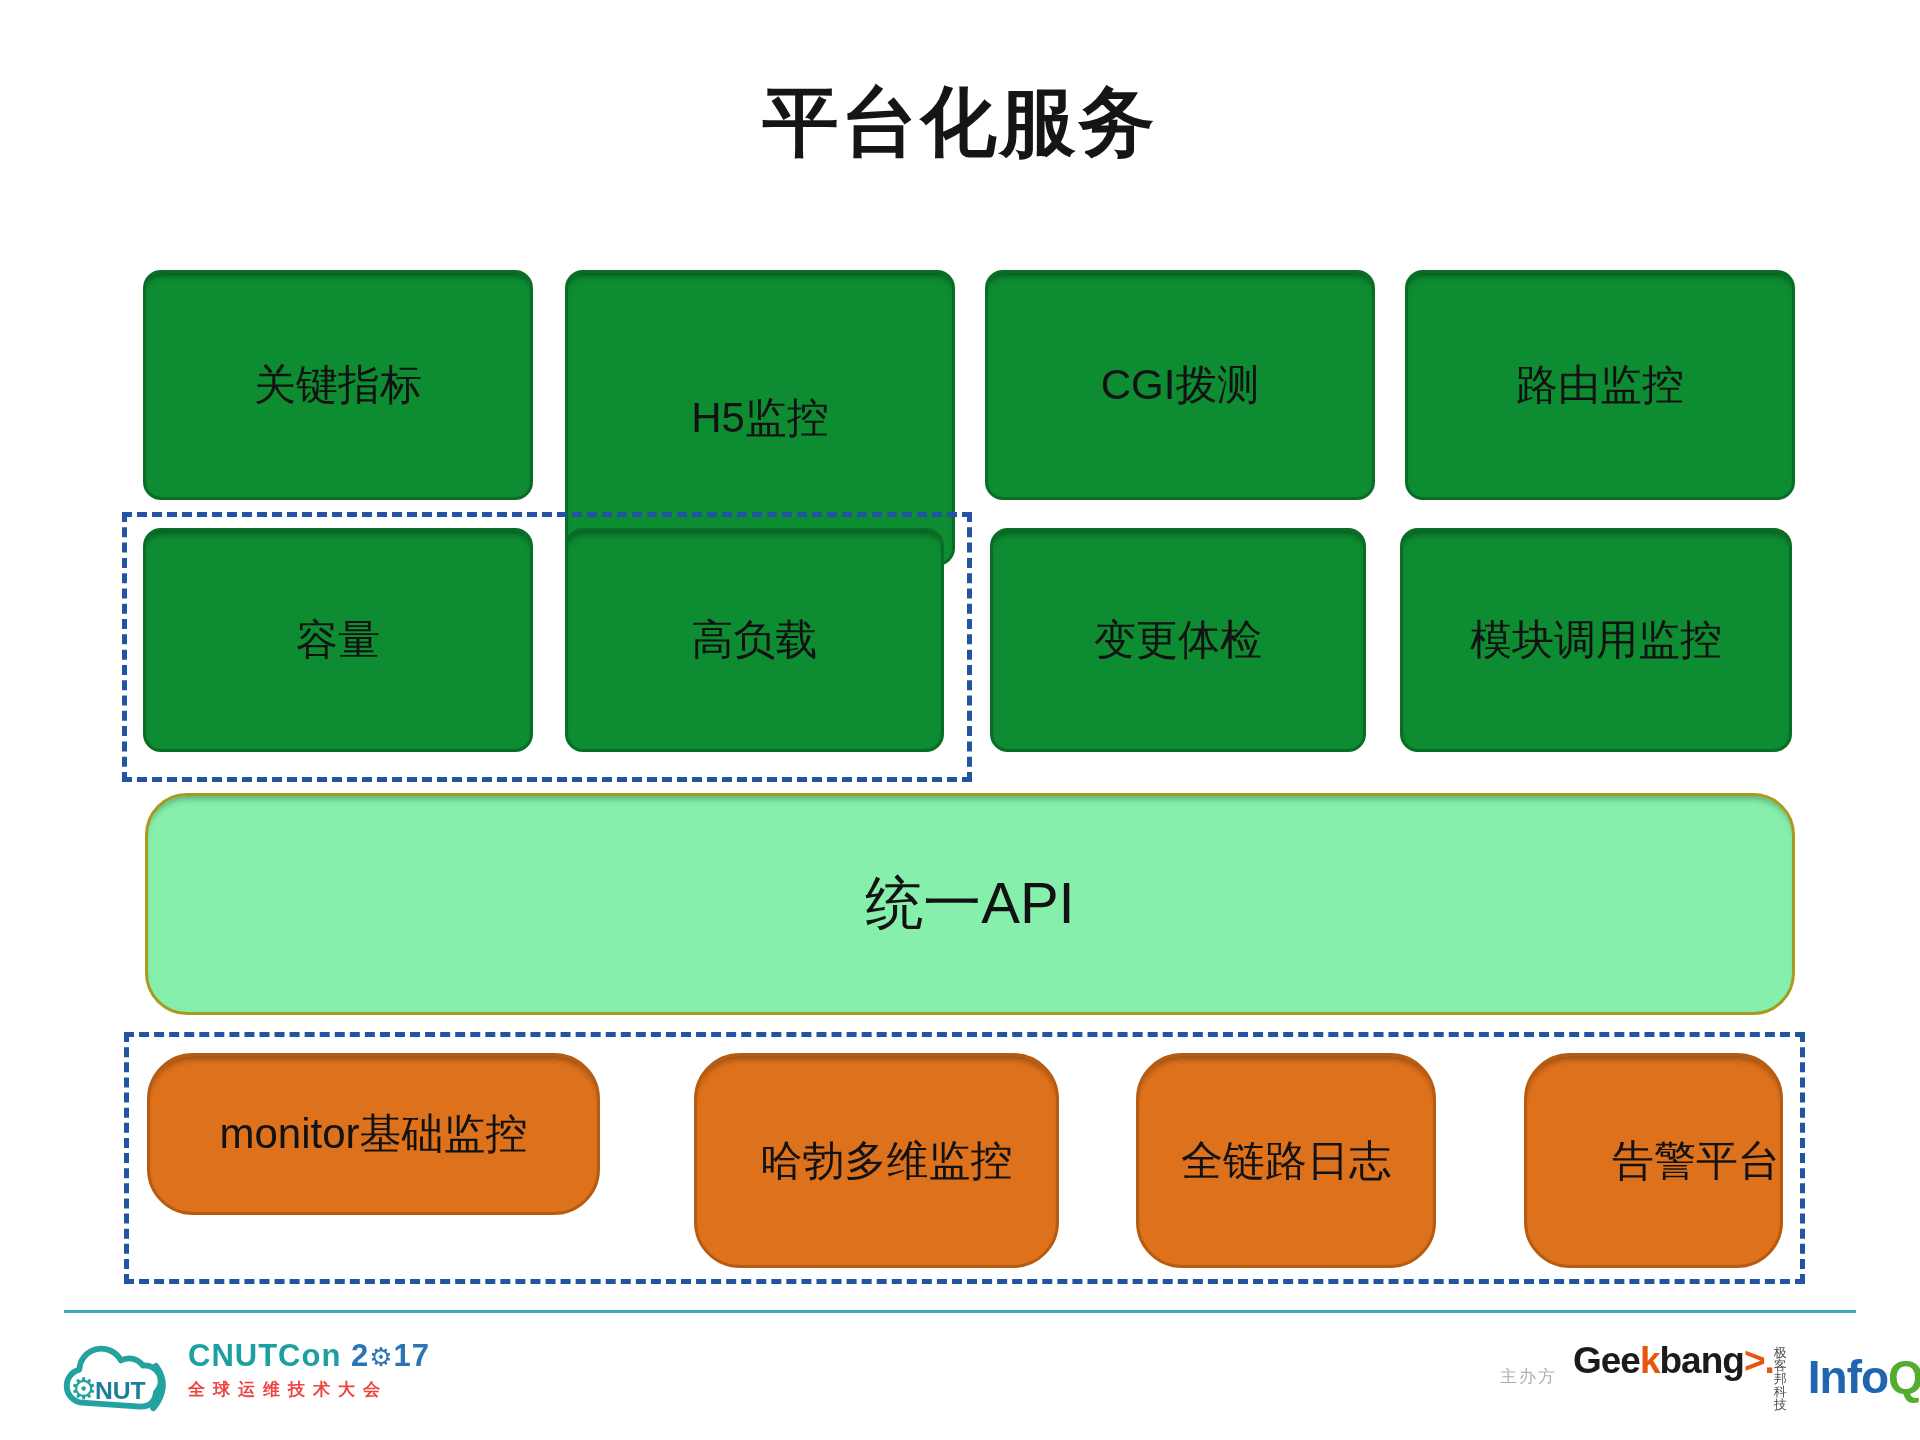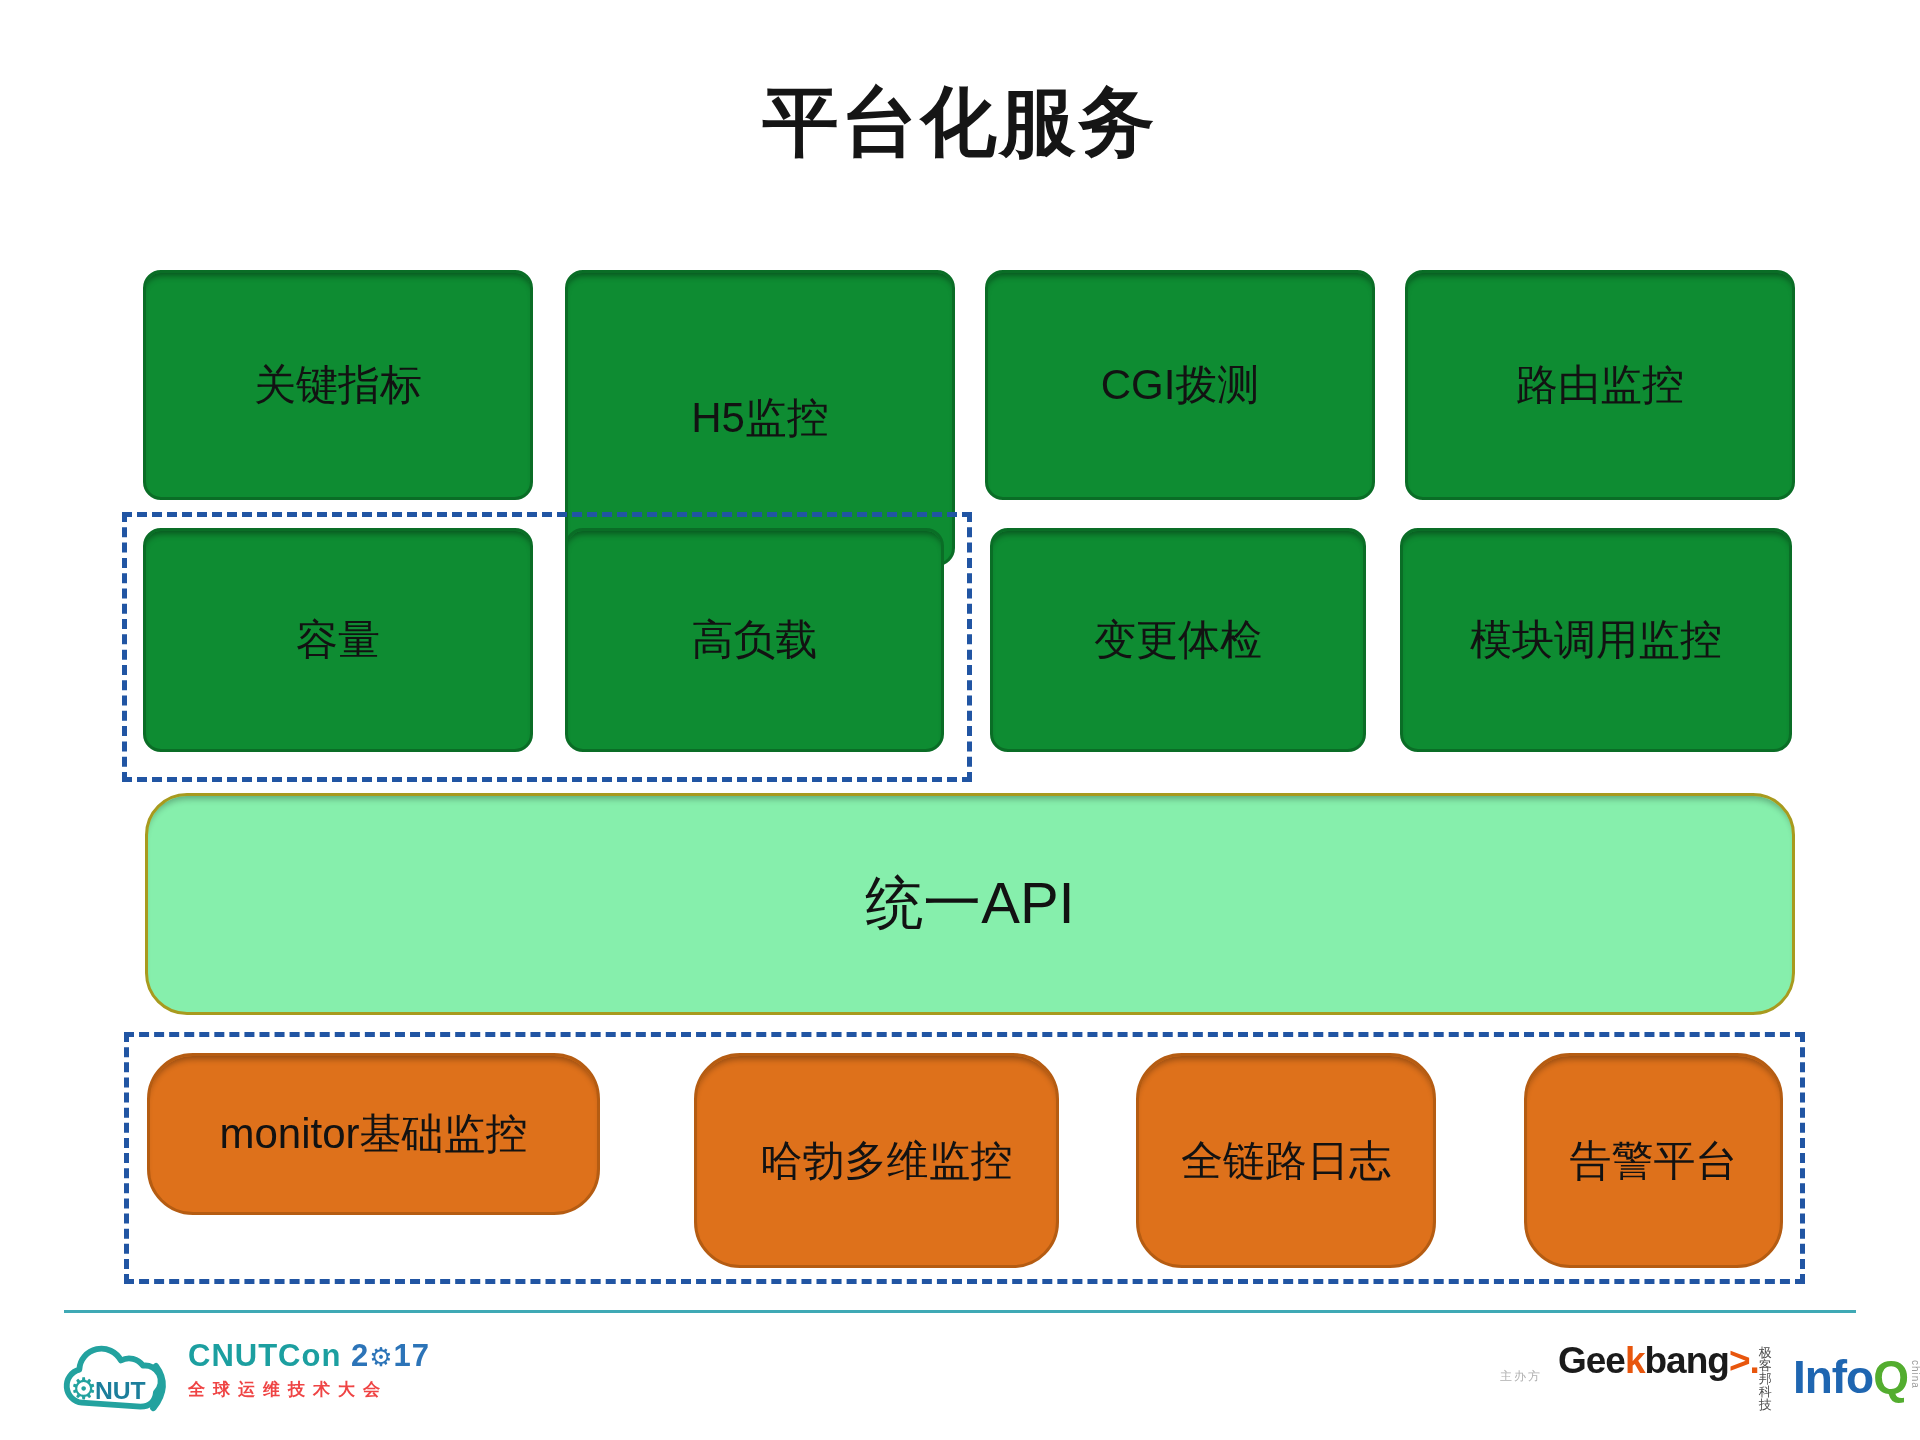--- a/index.html
+++ b/index.html
@@ -43,21 +43,21 @@
     font-size:31px;font-weight:700;color:#1C9FA0;letter-spacing:1px;line-height:1.0;
     white-space:nowrap;
   }
   .cnut-title .year{color:#2C74B8;}
   .cnut-title .gear{color:#2C74B8;font-size:26px;}
   .cnut-sub{
     margin-top:7px;font-size:17px;font-weight:600;color:#ef4444;letter-spacing:8px;white-space:nowrap;
   }
   
   .hosts{left:1500px;top:1342px;display:flex;align-items:center;gap:16px;}
-  .host-label{font-size:12px;color:#AFAFAF;letter-spacing:2px;white-space:nowrap;}
+  .host-label{font-size:17px;color:#AFAFAF;letter-spacing:2px;white-space:nowrap;}
   .geekbang{display:flex;flex-direction:row;line-height:1;}
   .gb-word{font-size:37px;font-weight:700;color:#1B1B1B;white-space:nowrap;letter-spacing:-1px;}
   .gb-word .accent{color:#E8560D;}
   .gb-sub{margin-top:4px;font-size:13px;color:#4e4e4e;letter-spacing:5px;}
   .infoq{display:flex;align-items:flex-start;line-height:1;}
   .iq-word{font-size:46px;font-weight:800;letter-spacing:-1px;white-space:nowrap;}
   .iq-info{color:#1F66B1;}
   .iq-q{color:#53AD2F;}
   .iq-side{
     font-size:10px;color:#9a9a9a;writing-mode:vertical-rl;margin-left:2px;margin-top:6px;letter-spacing:1px;
@@ -104,21 +104,21 @@
 
 <div class="box obox" style="left:147px;top:1053px;width:453px;height:162px;">
   <span>monitor基础监控</span>
 </div>
 <div class="box obox" style="left:694px;top:1053px;width:365px;height:215px;padding-left:20px;">
   <span>哈勃多维监控</span>
 </div>
 <div class="box obox" style="left:1136px;top:1053px;width:300px;height:215px;">
   <span>全链路日志</span>
 </div>
-<div class="box obox" style="left:1524px;top:1053px;width:259px;height:215px;">
+<div class="box obox" style="left:1524px;top:1053px;width:259px;height:215px;justify-content:flex-end;">
   <span>告警平台</span>
 </div>
 
 <div class="separator"></div>
 
 <svg class="abs cnut-logo" viewBox="0 0 200 160">
   <path d="M46,118 a26,26 0 0 1 -4,-51 a34,34 0 0 1 64,-14 a26,26 0 0 1 34,8 a24,24 0 0 1 20,41 q-2,22 -24,22 z" fill="none" stroke="#23A29F" stroke-width="9" stroke-linejoin="round" stroke-linecap="round"></path>
   <path d="M160,62 q22,30 -4,64" fill="none" stroke="#23A29F" stroke-width="10" stroke-linecap="round"></path>
   <text x="28" y="112" font-size="46" font-weight="bold" fill="#23A29F" font-family="'DejaVu Sans',sans-serif">⚙</text>
   <text x="66" y="112" font-size="38" font-weight="bold" fill="#1C7E9B" font-family="'Liberation Sans',sans-serif">NUT</text>

